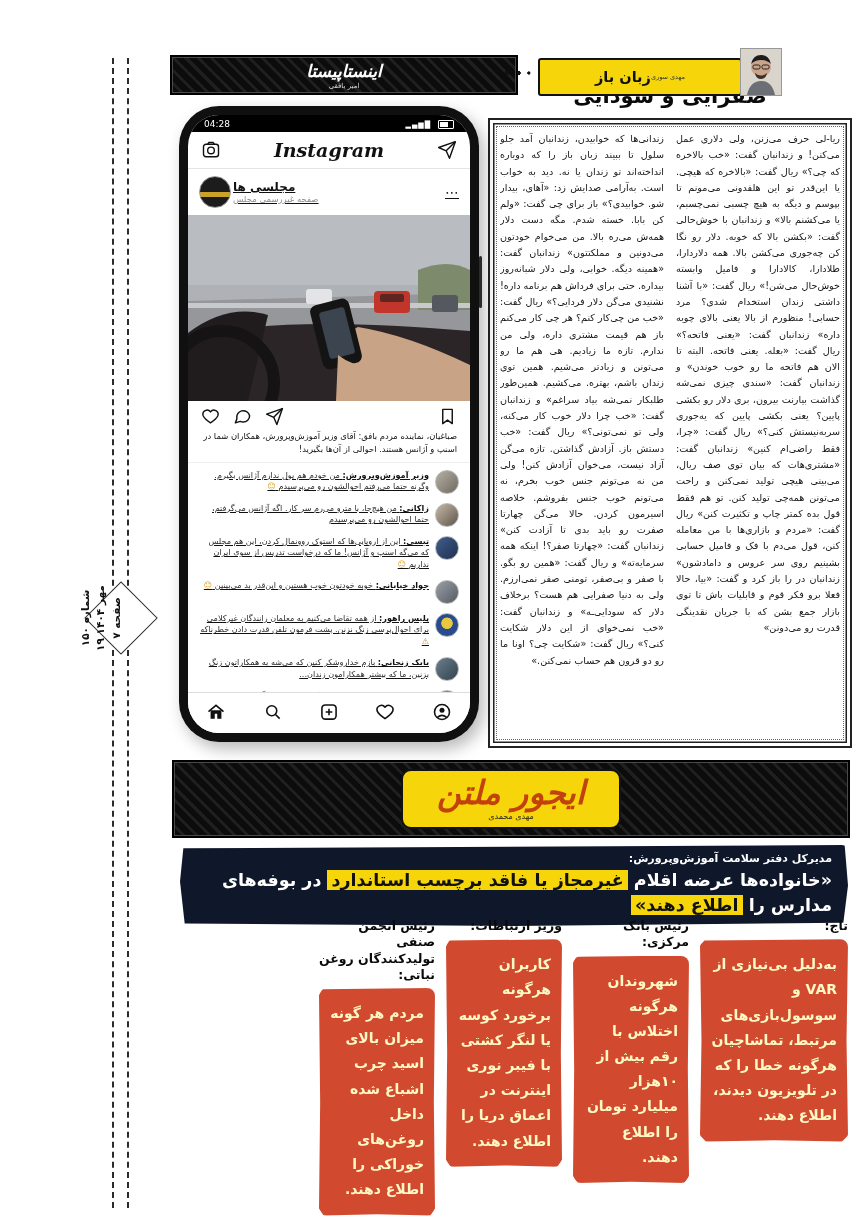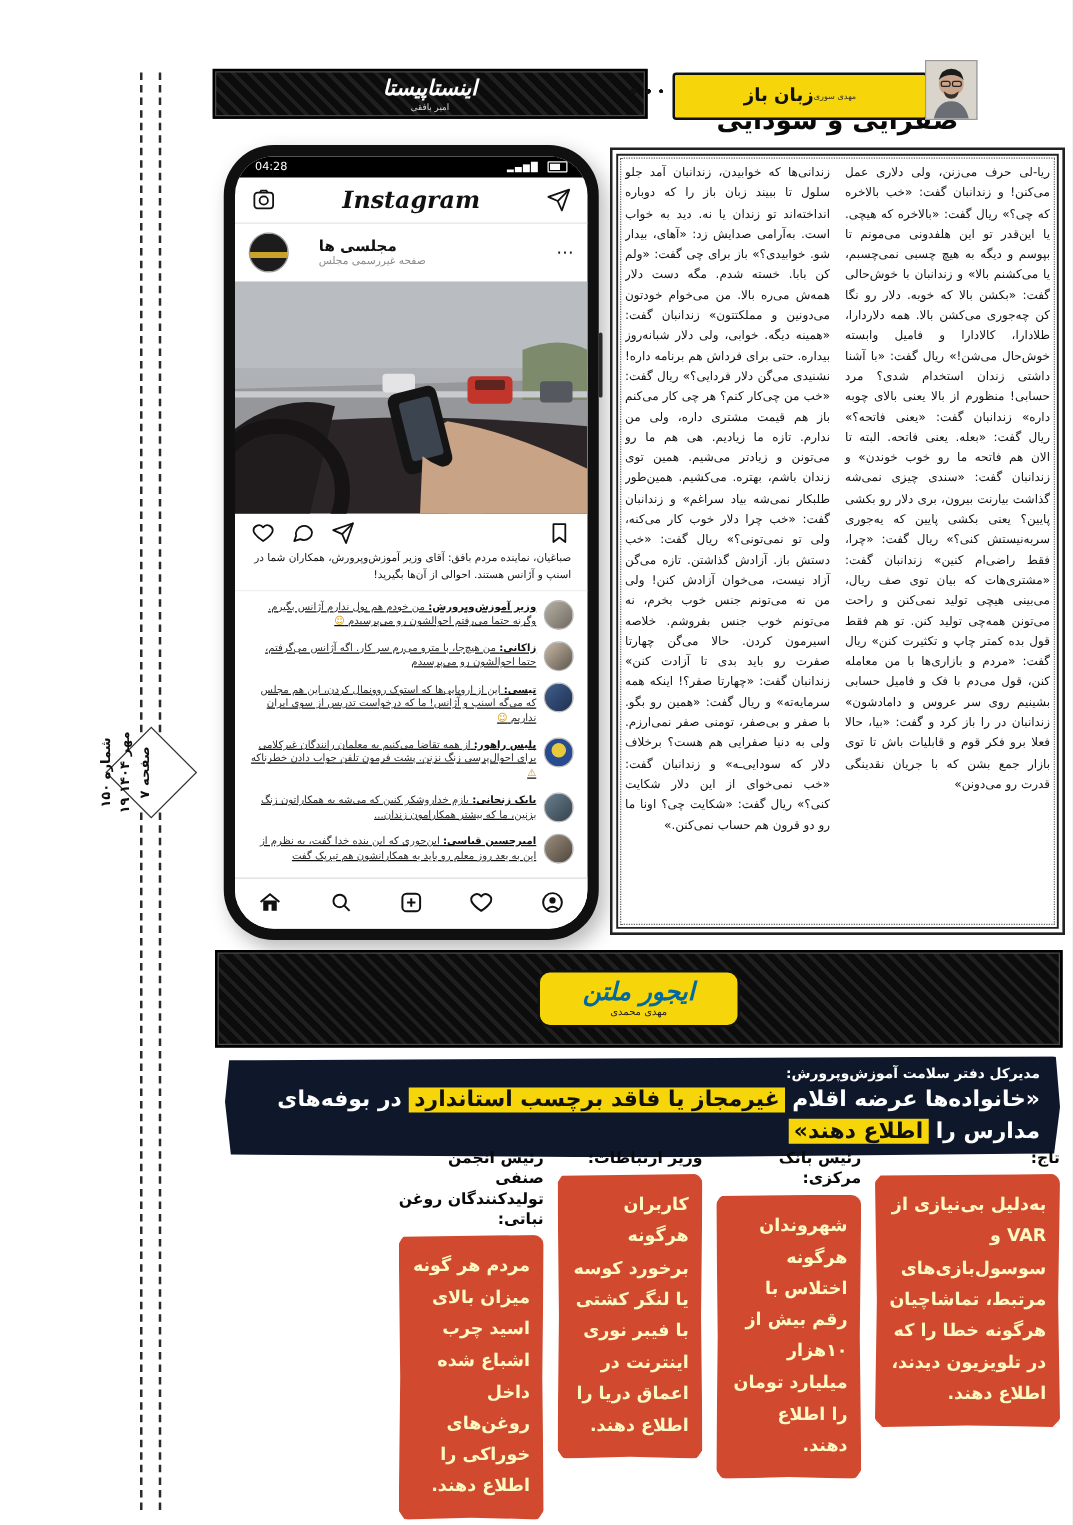--- a/index.html
+++ b/index.html
@@ -41,33 +41,33 @@
              font-size:21px;font-weight:700;color:#0a0a0a;}
 
   .article{position:absolute;left:488px;top:118px;width:364px;height:630px;box-sizing:border-box;
            border:2px solid #222;box-shadow:inset 0 0 0 3px #fff,inset 0 0 0 4.5px #222;
            padding:11px 10px;background:#fff;}
   .article::before{content:"";position:absolute;inset:6px;border:1px dotted #666;pointer-events:none;}
   .article-inner{direction:rtl;display:flex;gap:12px;height:100%;overflow:hidden;position:relative;}
   .acol{flex:1;text-align:justify;font-size:9.6px;line-height:1.7;color:#141414;}
 
   
-  .phone{position:absolute;left:179px;top:116px;width:300px;height:636px;background:#101010;
+  .phone{position:absolute;left:179px;top:106px;width:300px;height:636px;background:#101010;
          border-radius:40px;padding:9px;box-sizing:border-box;box-shadow:5px 7px 16px rgba(0,0,0,.28);}
   .phone .btn-side{position:absolute;right:-3px;top:150px;width:3px;height:52px;background:#2b2b2b;border-radius:2px;}
   .screen{background:#fff;border-radius:31px;height:100%;overflow:hidden;display:flex;flex-direction:column;}
   .status{background:#000;color:#fff;font-size:9px;display:flex;justify-content:space-between;
           align-items:center;padding:4px 16px 3px;}
   .status .sig{font-size:7px;letter-spacing:1px;}
   .battery{display:inline-block;width:14px;height:7px;border:1px solid #fff;border-radius:1px;
            position:relative;vertical-align:middle;margin-left:4px;}
   .battery::after{content:"";position:absolute;left:1px;top:1px;bottom:1px;width:8px;background:#fff;}
   .ig-header{display:flex;align-items:center;justify-content:space-between;padding:7px 13px;border-bottom:1px solid #e4e4e4;}
   .ig-logo{font-family:"DejaVu Serif",serif;font-style:italic;font-weight:700;font-size:19px;color:#111;}
-  .post-head{display:flex;align-items:center;gap:24px;padding:7px 11px;}
+  .post-head{display:flex;align-items:center;gap:2px;padding:7px 11px;text-decoration:underline;}
   .kaaba{width:30px;height:30px;border-radius:50%;border:1px solid #999;
          background:linear-gradient(180deg,#1c1c1c 50%,#c9a227 50%,#c9a227 66%,#1c1c1c 66%);}
   .ph-names{display:flex;flex-direction:column;line-height:1.2;}
   .ph-name{font-weight:700;font-size:12px;}
   .ph-sub{font-size:8.5px;color:#8a8a8a;}
   .ph-more{margin-left:auto;font-size:14px;color:#222;}
   .actions{display:flex;align-items:center;gap:13px;padding:6px 13px 4px;}
   .actions .right{margin-left:auto;}
   .caption{direction:rtl;text-align:right;font-size:8.4px;line-height:1.55;padding:0 13px 6px;color:#111;}
   .comments{flex:1;overflow:hidden;padding:2px 11px 0;border-top:1px solid #eee;text-decoration:underline;}
@@ -83,21 +83,21 @@
   .av5{background:radial-gradient(circle at 50% 42%,#e8c93d 32%,#274b8e 36%);}
   .av6{background:linear-gradient(135deg,#6b7f8e,#33424d);}
   .av7{background:linear-gradient(135deg,#9c8e7d,#4e463c);}
   .nav{display:flex;justify-content:space-around;align-items:center;padding:9px 0 11px;border-top:1px solid #ddd;margin-top:auto;background:#fff;}
   .icon-svg{display:block;}
 
   
   .ej-banner{position:absolute;left:172px;top:760px;width:678px;height:78px;
              display:flex;align-items:center;justify-content:center;}
   .ej-pill{background:#f6d60a;border:2px solid #111;border-radius:10px;padding:4px 34px 6px;text-align:center;}
-  .ej-pill .t{font-family:"DejaVu Serif",serif;font-style:italic;font-weight:700;font-size:20px;color:#0369a1;line-height:1.1;}
+  .ej-pill .t{font-family:"DejaVu Serif",serif;font-style:italic;font-weight:700;font-size:33px;color:#c2410c;line-height:1.1;}
   .ej-pill .a{font-size:8px;color:#222;margin-top:1px;}
 
   .headline{position:absolute;left:180px;top:845px;width:668px;box-sizing:border-box;background:#0f172a;
             color:#fff;direction:rtl;text-align:right;padding:7px 16px 9px;border-radius:6px;
             clip-path:polygon(0.5% 4%,99.5% 0%,100% 50%,99.3% 96%,50% 100%,0.7% 97%,0% 45%);}
   .headline .kick{font-size:11px;font-weight:700;margin-bottom:3px;}
   .headline .big{font-size:17.5px;font-weight:700;line-height:1.4;}
   .hl{background:#f6d60a;color:#111;padding:0 4px;}
 
   .cols{position:absolute;left:180px;top:918px;width:668px;display:flex;direction:rtl;
@@ -233,22 +233,26 @@
         </div>
         <div class="comment">
           <div class="cavatar av2"></div>
           <div><span class="cname">زاکانی:</span> <span>من هیچ‌جا، با مترو می‌رم سر کار. اگه آژانس می‌گرفتم، حتما احوالشون رو می‌پرسیدم</span> <span class="emo"></span></div>
         </div>
         <div class="comment">
           <div class="cavatar av3"></div>
           <div><span class="cname">تیسی:</span> <span>این از اروپایی‌ها که استوک روونمال کردن، این هم مجلس که می‌گه اسنپ و آژانس! ما که درخواست تدریس از سوی ایران نداریم</span> <span class="emo">☺</span></div>
         </div>
         <div class="comment">
+          <div class="cavatar av4"></div>
+          <div><span class="cname">جواد خیابانی:</span> <span>خوبه خودتون خوب هستین و این‌قدر بد می‌بینین</span> <span class="emo">☺</span></div>
+        </div>
+        <div class="comment">
           <div class="cavatar av5"></div>
-          <div><span class="cname">پلیس راهور:</span> <span>از همه تقاضا می‌کنیم به معلمان رانندگان غیرکلامی برای احوال‌پرسی زنگ نزنن. پشت فرمون تلفن جواب دادن خطرناکه</span> <span class="warn">⚠</span></div>
+          <div><span class="cname">پلیس راهور:</span> <span>از همه تقاضا می‌کنیم به معلمان رانندگان غیرکلامی برای احوال‌پرسی زنگ نزنن. پشت فرمون تلفن قدرت دادن خطرناکه</span> <span class="warn">⚠</span></div>
         </div>
         <div class="comment">
           <div class="cavatar av6"></div>
           <div><span class="cname">بابک زنجانی:</span> <span>بازم خداروشکر کنین که می‌شه به همکاراتون زنگ بزنین، ما که بیشتر همکارامون زندان...</span> <span class="emo"></span></div>
         </div>
         <div class="comment">
           <div class="cavatar av7"></div>
           <div><span class="cname">امیرحسین قیاسی:</span> <span>این‌جوری که این بنده خدا گفت، به نظرم از این به بعد روز معلم رو باید به همکارانشون هم تبریک گفت</span> </div>
         </div>
 

